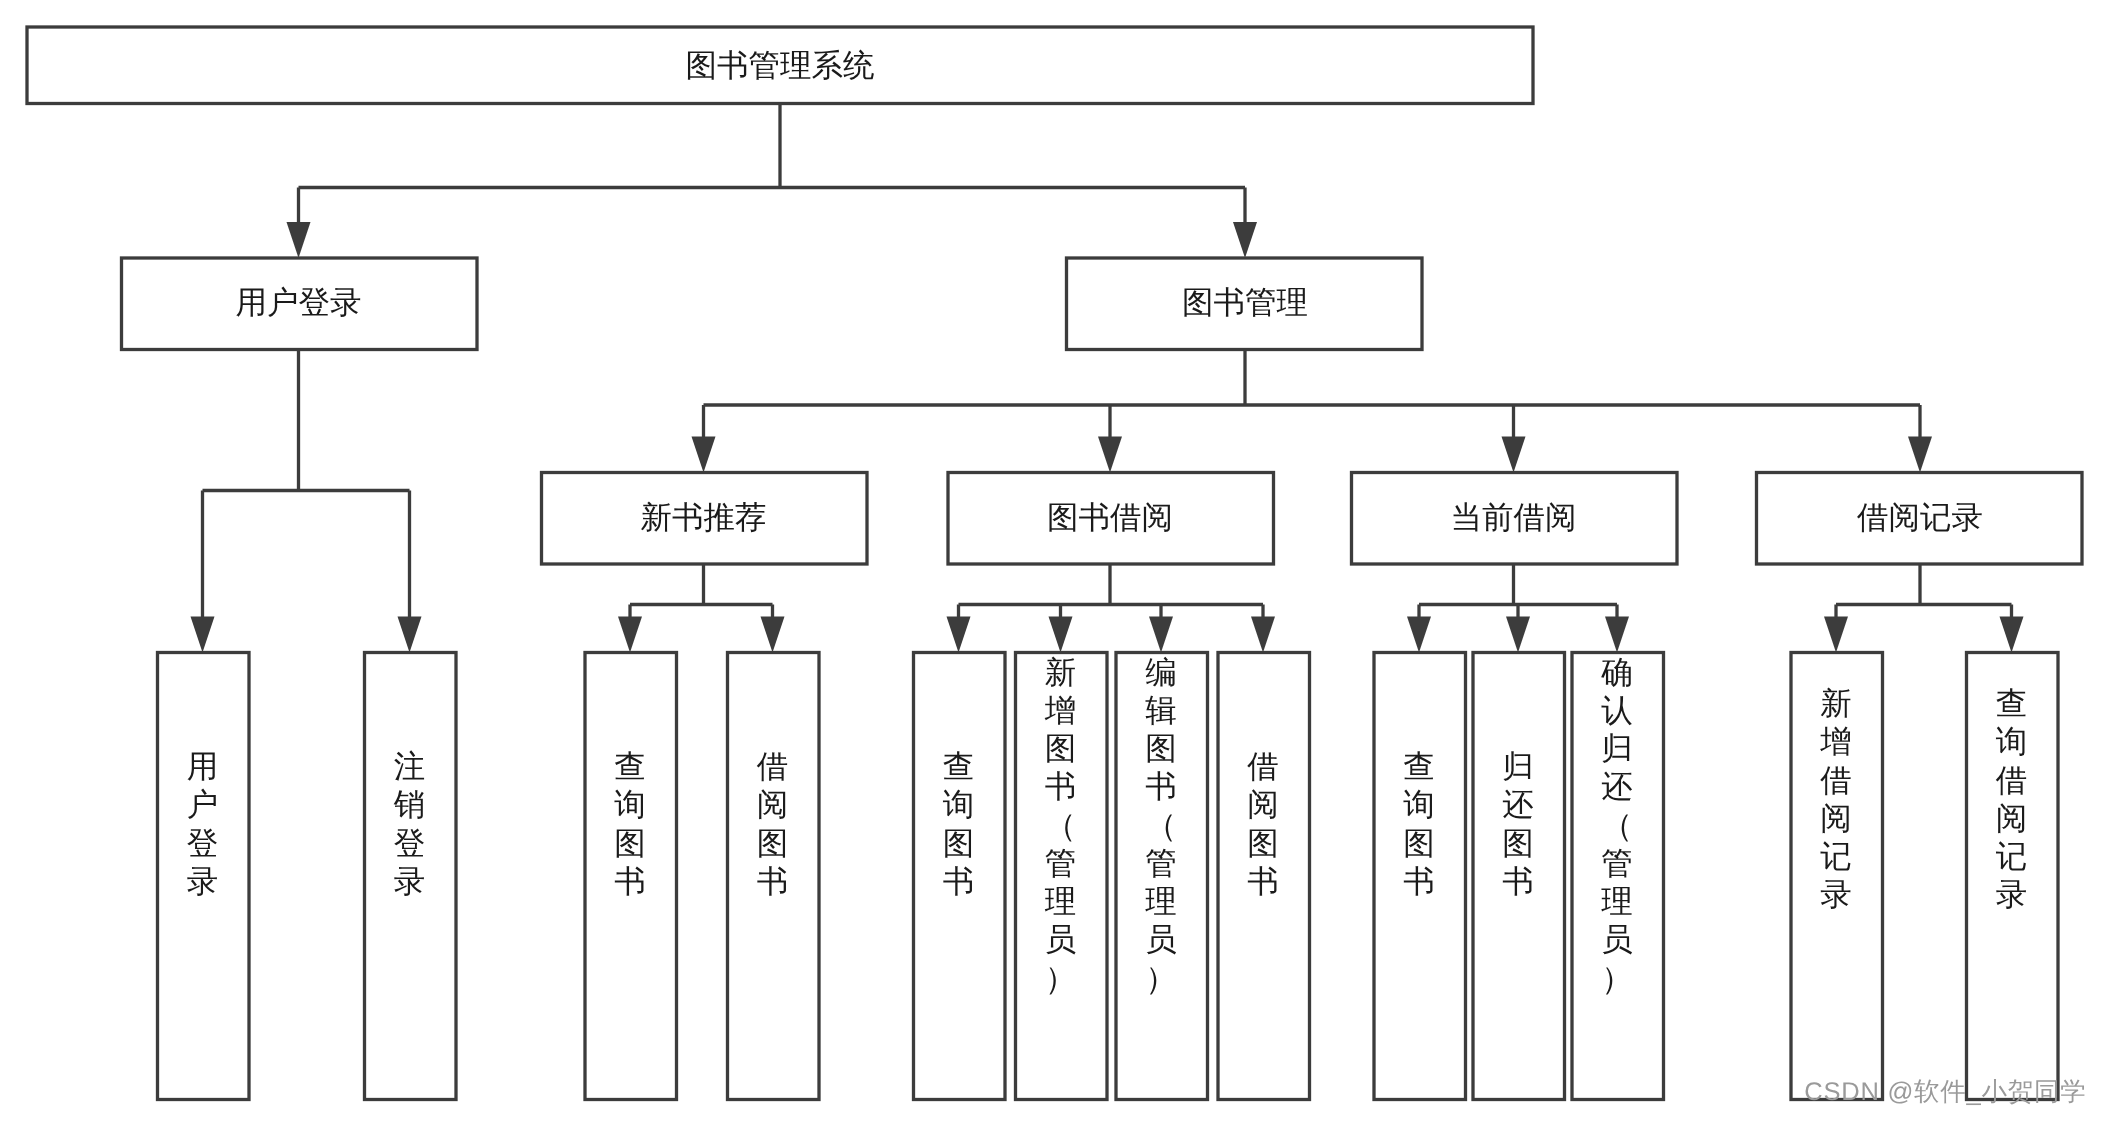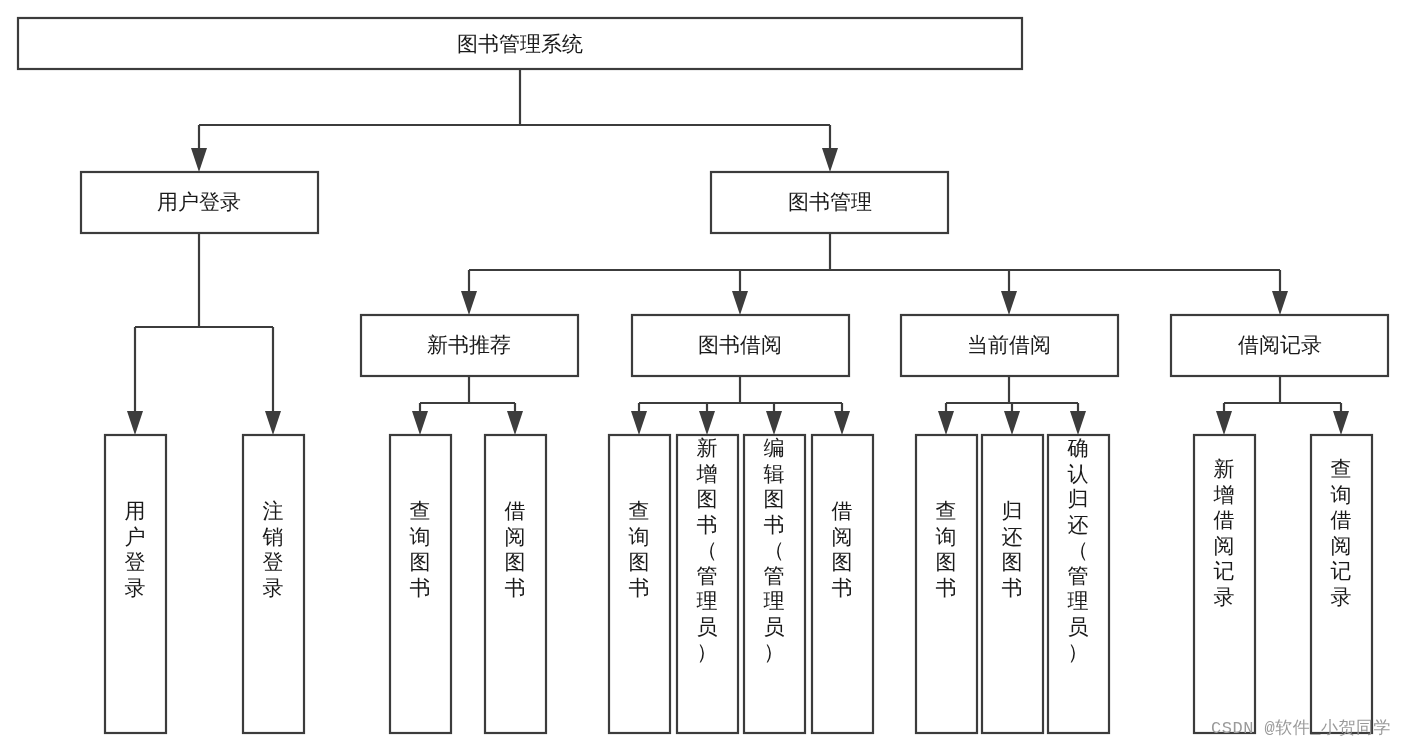--- a/index.html
+++ b/index.html
@@ -43,21 +43,21 @@
     fill: none;
   }
   .arrow-head {
     fill: #3c3c3c;
     stroke: none;
   }
   .watermark {
     position: absolute;
     right: 14px;
     bottom: 8px;
-    font-family: Liberation Mono, monospace;
+    font-family: Liberation Sans, sans-serif;
     font-size: 17px;
     color: #9a9a9a;
     letter-spacing: 0.5px;
     white-space: nowrap;
     pointer-events: none;
   }
 </style>
 </head>
 <body>
 

